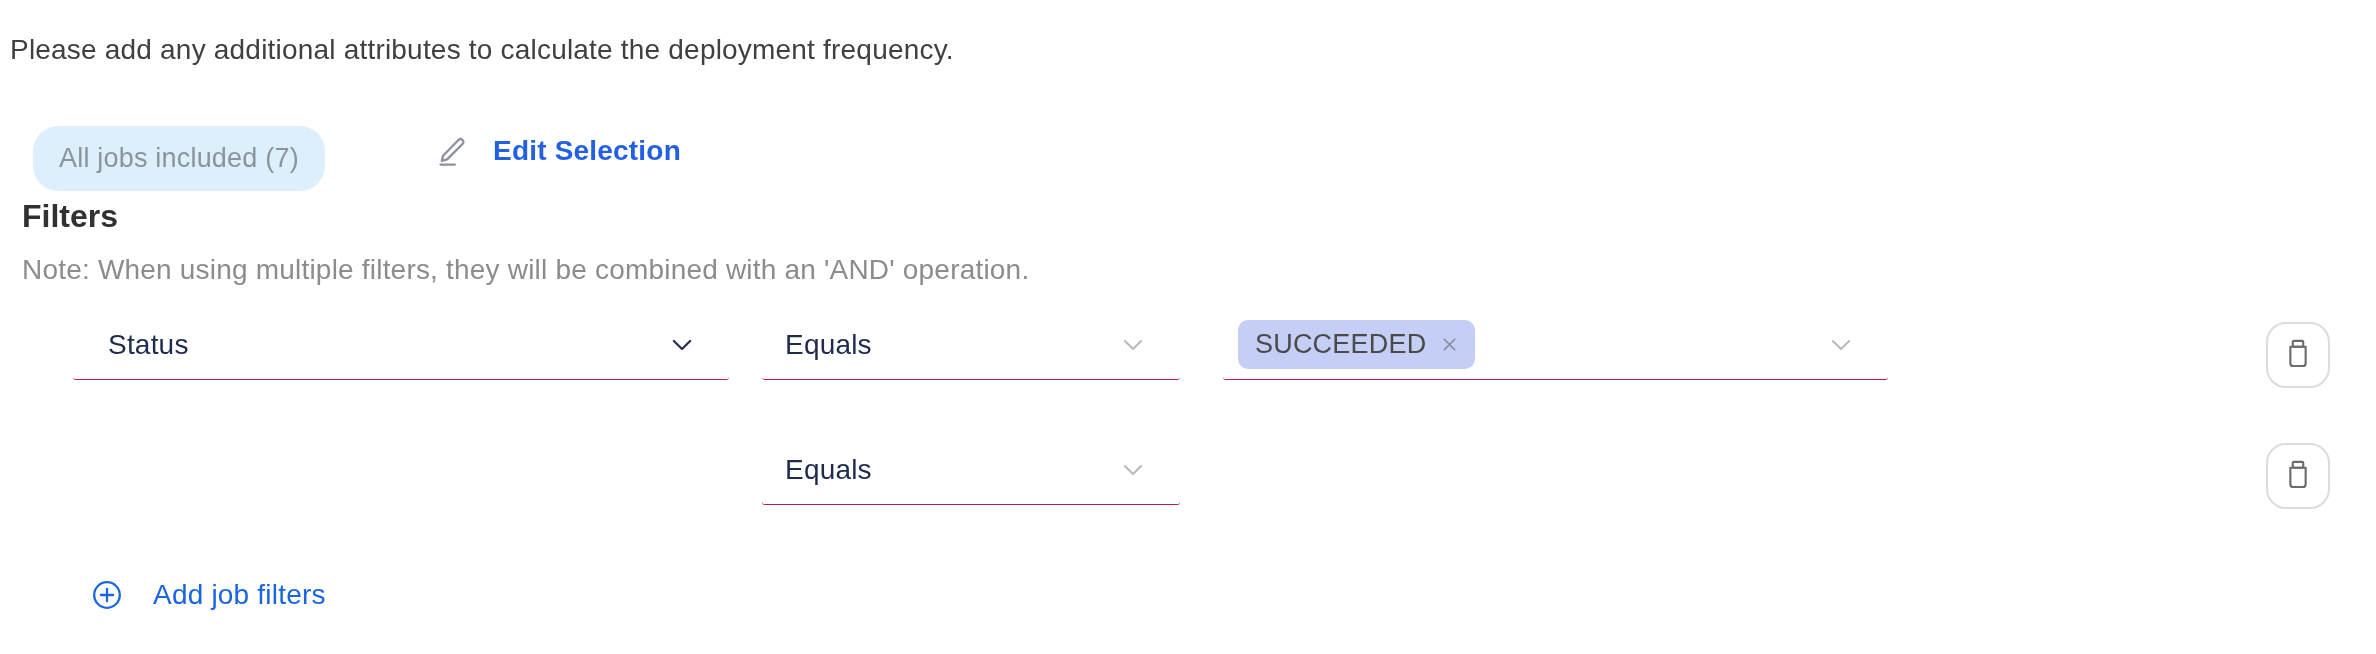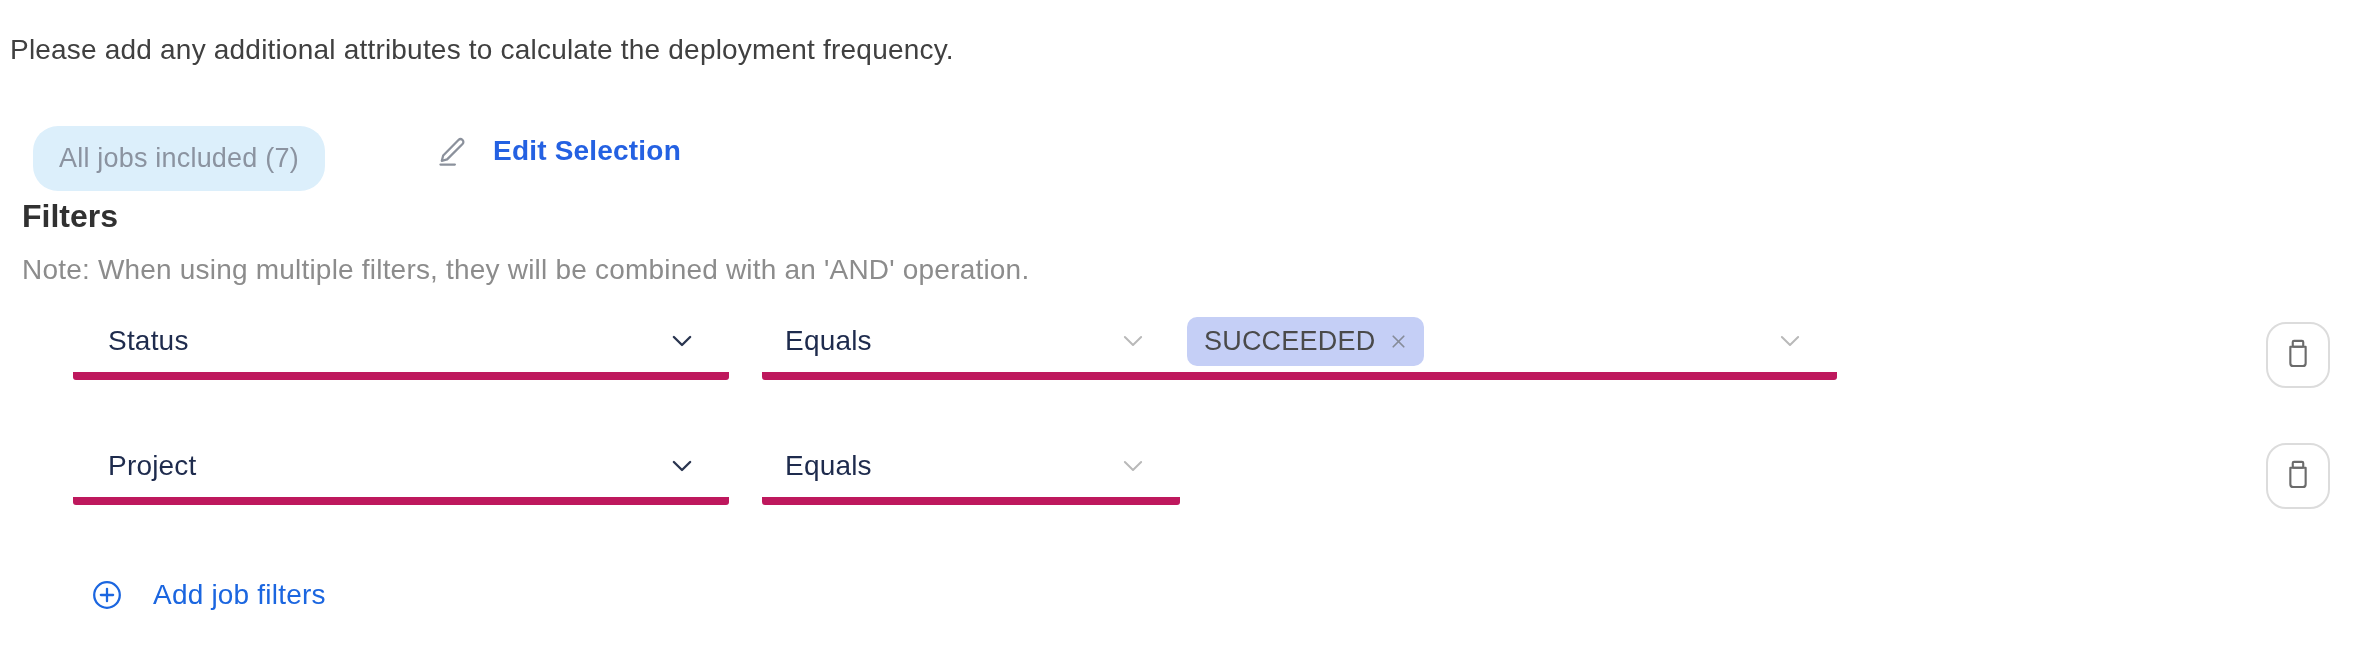--- a/index.html
+++ b/index.html
@@ -45,27 +45,27 @@
   }
 
   
   .filter-row { position:absolute; left:0; width:2376px; height:70px; }
   .row-1 { top:310px; }
   .row-2 { top:435px; }
 
   .field {
     position:absolute; top:0; height:70px;
     display:flex; align-items:center;
-    border-bottom:8px solid #be185d;
+    border-bottom:1px solid #be185d;
     border-radius:0 0 3px 3px;
     cursor:pointer;
   }
   .field-attr { left:73px;   width:656px; padding-left:35px; }
   .field-op   { left:762px;  width:418px; padding-left:23px; }
-  .field-val  { left:1172px; width:665px; padding-left:15px;justify-content:flex-end; }
+  .field-val  { left:1223px; width:665px; padding-left:15px;justify-content:flex-end; }
 
   .select-text { font-size:28px; color:#1e2b4d; letter-spacing:0.2px; }
 
   .chevron { margin-left:auto; margin-right:32px; display:flex; }
 
   .value-tag {
     display:inline-flex; align-items:center; gap:13px;
     height:49px; padding:0 15px 0 17px;
     background:#c5cff6; border-radius:10px;
     font-size:27px; color:#4a4a4a; letter-spacing:0.2px;
@@ -149,28 +149,20 @@
 <div class="delete-btn delete-row-1">
   <span>
     <svg width="34" height="34" viewBox="0 0 24 24" fill="none" stroke="#6b6b6b" stroke-width="1.5" stroke-linejoin="round">
       <rect x="8.3" y="3.4" width="7.4" height="4.2" rx="0.9"></rect>
       <path d="M6.6 7.6h10.8v11.6a2 2 0 0 1-2 2H8.6a2 2 0 0 1-2-2V7.6z"></path>
     </svg>
   </span>
 </div>
 
 <div class="filter-row row-2">
-  <div class="field field-attr">
-    <span class="select-text">Project</span>
-    <span class="chevron">
-      <svg width="30" height="30" viewBox="0 0 24 24" fill="none" stroke="#2a3550" stroke-width="1.9" stroke-linecap="round" stroke-linejoin="round">
-        <polyline points="5.5 8.8 12 15.2 18.5 8.8"></polyline>
-      </svg>
-    </span>
-  </div>
   <div class="field field-op">
     <span class="select-text">Equals</span>
     <span class="chevron">
       <svg width="30" height="30" viewBox="0 0 24 24" fill="none" stroke="#b9b9b9" stroke-width="1.6" stroke-linecap="round" stroke-linejoin="round">
         <polyline points="5.5 8.8 12 15.2 18.5 8.8"></polyline>
       </svg>
     </span>
   </div>
 </div>
 <div class="delete-btn delete-row-2">

